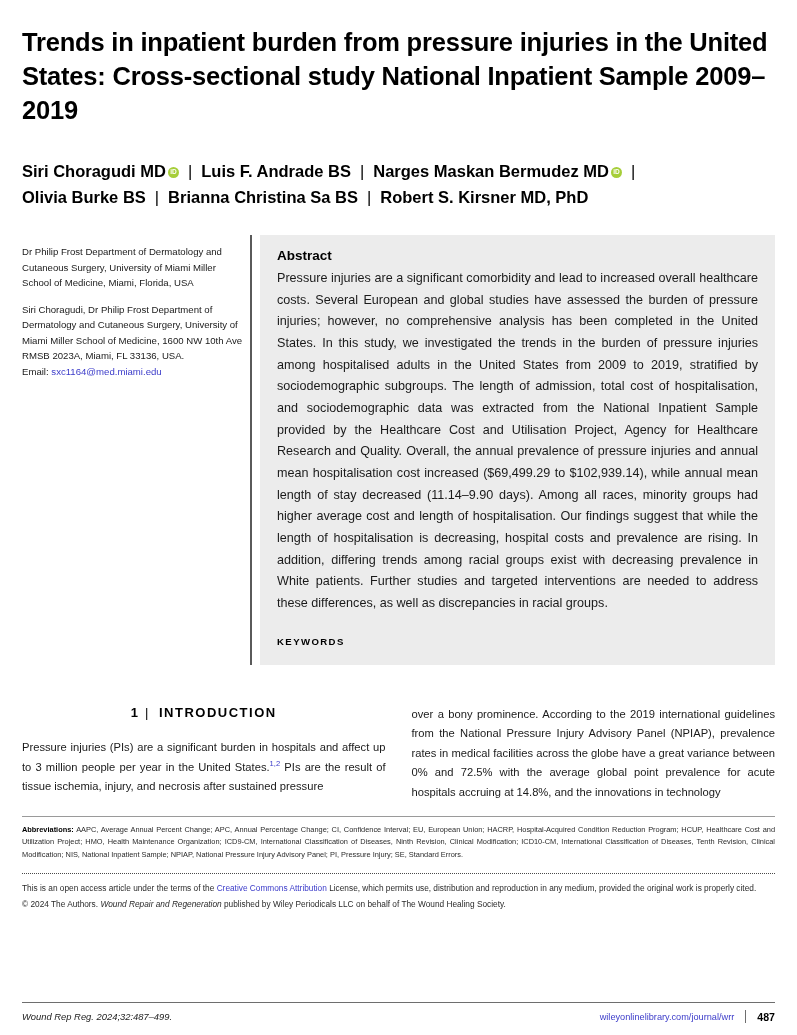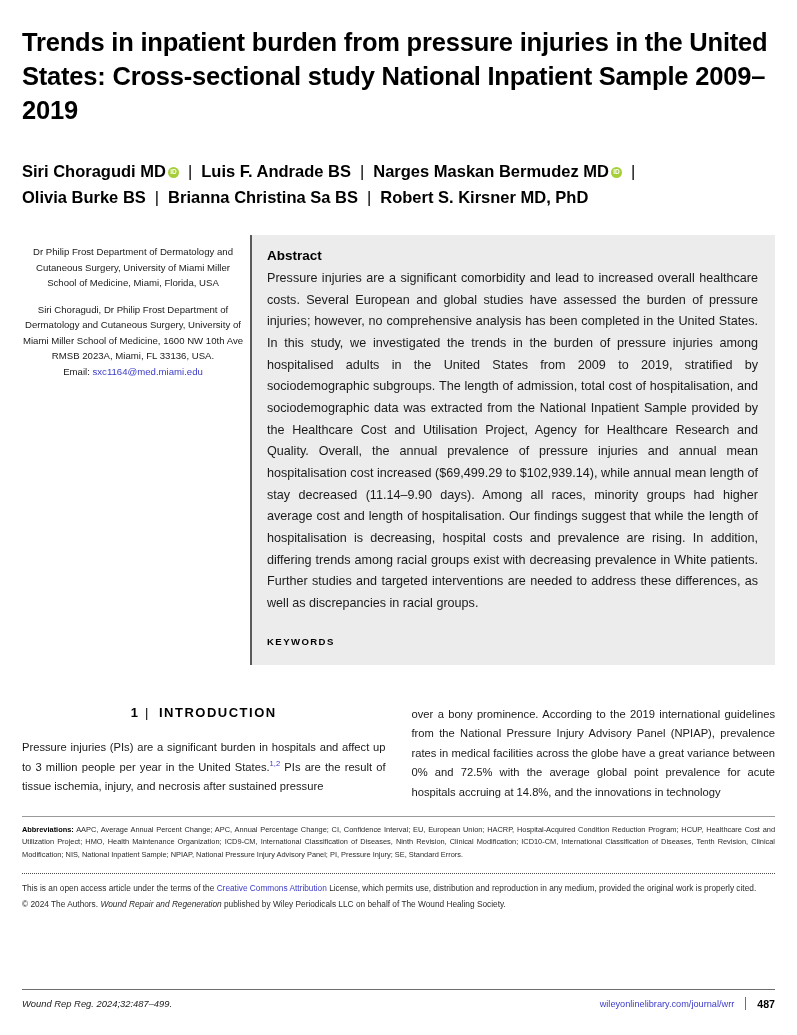--- a/index.html
+++ b/index.html
@@ -88,36 +88,36 @@
     background: #5a5a5a;
   }
   .affil-col {
     width: 222px;
     flex: 0 0 222px;
     font-size: 9.6px;
     line-height: 1.62;
     color: #1a1a1a;
     padding-top: 9px;
   }
-  .affil-col p { margin: 0; text-align: center; }
+  .affil-col p { margin: 0; }
   .affil-gap { height: 11px; }
   .corr-head {
     font-weight: bold;
     font-size: 9.6px;
     margin: 0 0 1px 0;
   }
   .email-link {
     color: #3b3bc9;
     text-decoration: none;
   }
 
   
   .abstract-col {
     flex: 1 1 auto;
-    margin-left: 6px;
+    margin-left: 16px;
   }
   .abstract-box {
     background: #ececec;
     padding: 13px 17px 16px 17px;
     box-sizing: border-box;
   }
   .abstract-title {
     font-size: 13.5px;
     font-weight: bold;
     margin: 0 0 5px 0;
@@ -210,21 +210,21 @@
     margin: 2px 0 0 0;
     color: #2a2a2a;
   }
   .copyright i { font-style: italic; }
 
   
   .page-foot {
     position: absolute;
     left: 22px;
     right: 22px;
-    bottom: 25px;
+    bottom: 12px;
   }
   .foot-rule-thick {
     border: 0;
     border-top: 1.6px solid #6e6e6e;
     margin: 0 0 7px 0;
   }
   .foot-row {
     display: flex;
     align-items: baseline;
     justify-content: space-between;

